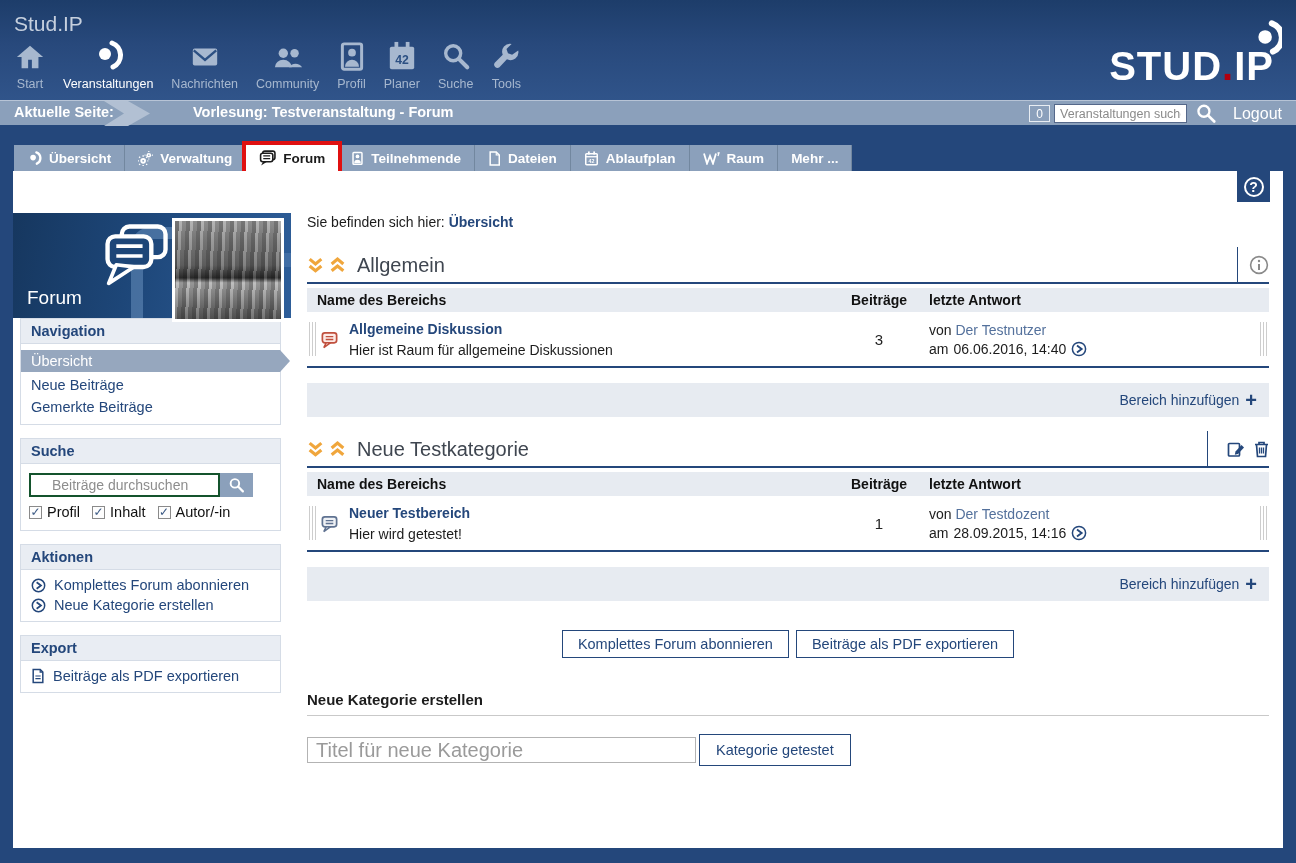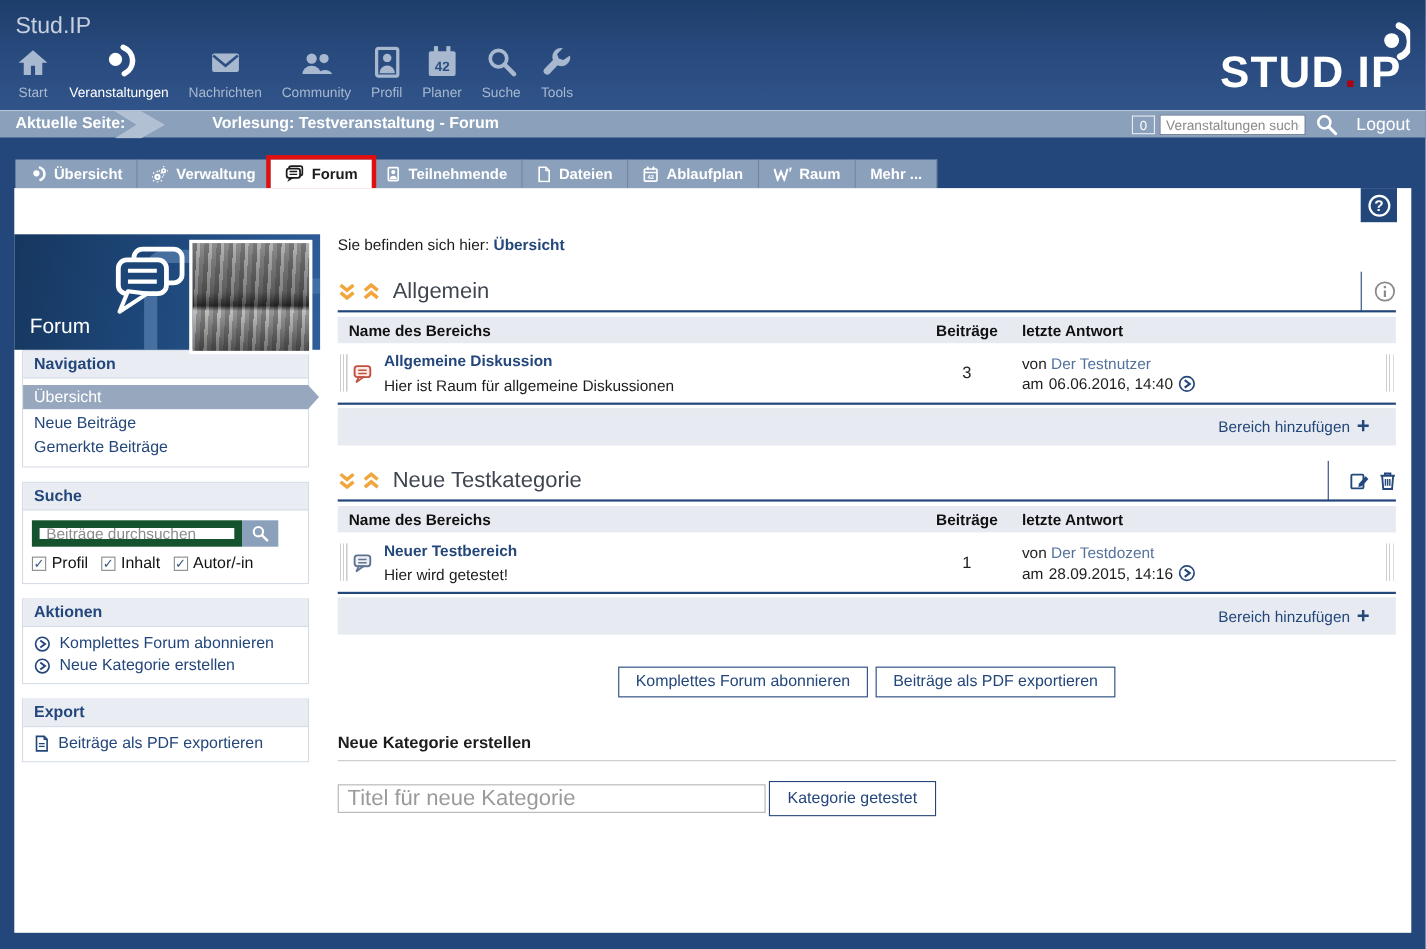--- a/index.html
+++ b/index.html
@@ -74,21 +74,21 @@
   .widget { width:261px; margin:0 0 13px 7px; border:1px solid #d5dce6; background:#fff; }
   .widget:first-of-type { margin-top:12px; }
   .w-head { background:#e9edf3; border-bottom:1px solid #d5dce6; padding:4px 10px;
     color:#24477b; font-weight:bold; font-size:14.5px; }
   .w-body { padding:5px 0 6px; }
   .side-item { padding:1px 10px; color:#24477b; font-size:14.5px; line-height:20px; cursor:pointer; }
   .side-item.active { position:relative; background:#96a7be; color:#fff; margin:1px 0 2px; }
   .side-item.active::after { content:""; position:absolute; right:-10px; top:0;
     border-top:11px solid transparent; border-bottom:11px solid transparent; border-left:10px solid #96a7be; }
   .search-row { display:flex; padding:4px 8px 5px; }
-  .search-input { width:191px; height:24px; border:7px solid #14532d; padding:2px 6px; font-size:14px; outline:none; }
+  .search-input { width:191px; height:24px; border:2px solid #14532d; padding:2px 21px; font-size:14px; outline:none; }
   .search-input::placeholder { color:#8d8d8d; }
   .search-go { width:33px; height:24px; background:#8ba0bb; display:flex; align-items:center;
     justify-content:center; cursor:pointer; }
   .check-row { display:flex; gap:12px; padding:2px 8px 4px; font-size:14.5px; color:#111; }
   .check-row .opt { display:flex; align-items:center; gap:5px; cursor:pointer; }
   .cbox { width:13px; height:13px; border:1px solid #8a8a8a; background:#fdfdfd; color:#3c5a84;
     font-size:12px; line-height:11px; text-align:center; }
   .act-item { display:flex; align-items:center; gap:8px; padding:2px 10px; color:#24477b;
     font-size:14.5px; cursor:pointer; }
 
@@ -115,22 +115,22 @@
   .handle { position:absolute; top:50%; margin-top:-17px; width:7px; height:34px;
     background:repeating-linear-gradient(90deg,#cdcdcd 0 1px,transparent 1px 3px); }
   .handle.l { left:2px; } .handle.r { right:2px; }
   .c-name { display:flex; align-items:center; gap:10px; padding-left:13px; }
   .c-name .txt a { font-size:14px; font-weight:bold; color:#24477b; text-decoration:none; cursor:pointer; }
   .c-name .txt .desc { font-size:14px; color:#1c1c1c; margin-top:4px; }
   .c-posts { text-align:center; padding-right:10px; font-size:15px; color:#222; align-self:center; }
   .c-last { font-size:14px; color:#1c1c1c; align-self:center; }
   .c-last a { color:#54719c; text-decoration:none; cursor:pointer; }
   .c-last .line2 { margin-top:3px; display:flex; align-items:center; gap:5px; }
-  .tfoot { background:#e7ebf1; margin-top:3px; height:34px; display:flex; align-items:center;
-    justify-content:flex-end; padding-right:24px; }
+  .tfoot { background:#e7ebf1; margin-top:15px; height:34px; display:flex; align-items:center;
+    justify-content:flex-end; padding-right:12px; }
   .add-link { display:flex; align-items:center; gap:6px; color:#24477b; font-size:14px;
     text-decoration:none; cursor:pointer; }
   .plus { font-size:20px; font-weight:bold; color:#24477b; line-height:14px; }
 
   .btn-row { margin-top:29px; display:flex; justify-content:center; gap:7px; }
   .btn { background:#fff; border:1px solid #24477b; color:#24477b; font-size:14.5px;
     font-family:"Liberation Sans",sans-serif; padding:5px 15px; cursor:pointer; }
   .nk-head { margin-top:33px; font-size:15px; font-weight:bold; color:#1c1c1c;
     padding-bottom:7px; border-bottom:1px solid #c9c9c9; }
   .nk-form { margin-top:18px; display:flex; align-items:center; gap:3px; }

